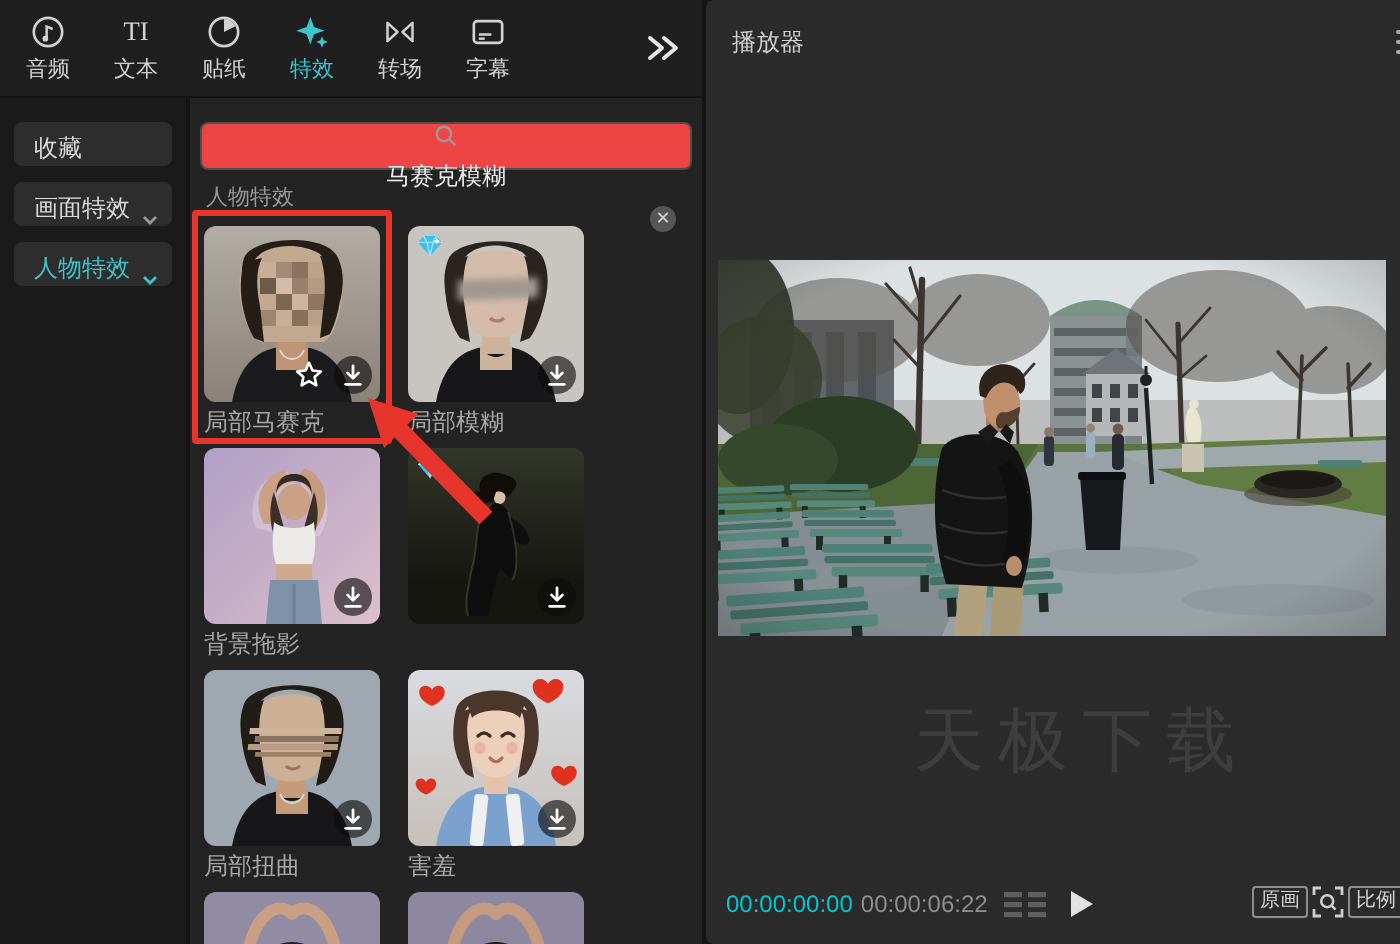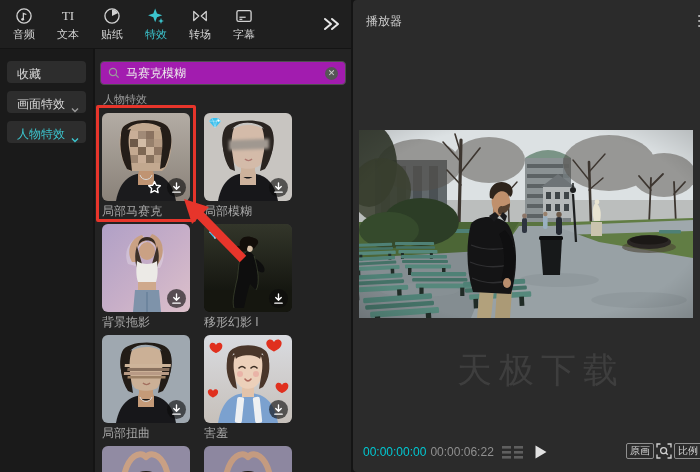--- a/index.html
+++ b/index.html
@@ -19,22 +19,22 @@
 
   .body-row{display:flex;height:423px;}
   .sidebar{width:95px;background:#1a1a1a;padding-top:12px;border-right:2px solid #141414;box-sizing:border-box;}
   .sb-btn{width:79px;height:22px;margin:0 auto 8px;background:#2d2d2d;border-radius:4px;
           display:flex;align-items:flex-end;padding:0 7px 0 10px;font-size:12px;color:#dadada;
           box-sizing:border-box;cursor:pointer;}
   .sb-btn .chev{margin-left:auto;display:flex;}
   .sb-btn.active{color:#3cc5ce;}
 
   .fx-panel{flex:1;background:#232323;padding:12px 5px 0;position:relative;overflow:hidden;box-sizing:border-box;}
-  .search-box{height:24px;border:1px solid #4e4e4e;border-radius:4px;background:#a21caf;
-              display:flex;align-items:center;padding:0 7px;gap:6px;box-sizing:border-box;cursor:text;}
+  .search-box{height:24px;border:1px solid #4e4e4e;border-radius:4px;background:#ef4444;
+              display:flex;align-items:center;padding:0 7px;gap:6px;box-sizing:border-box;cursor:text;flex-direction:column;}
   .search-text{font-size:12px;color:#ececec;}
   .clear-btn{margin-left:auto;width:13px;height:13px;border-radius:50%;background:#565656;color:#cfcfcf;
              font-size:9px;line-height:13px;text-align:center;cursor:pointer;}
   .fx-section-title{margin:8px 0 0 3px;font-size:11px;line-height:13px;color:#9a9a9a;}
   .fx-grid{margin:7px 0 0 2px;display:grid;grid-template-columns:88px 88px;column-gap:14px;row-gap:4px;}
   .fx-item{width:88px;cursor:pointer;}
   .fx-thumb{width:88px;height:88px;border-radius:6px;overflow:hidden;position:relative;background:#3a3a3a;}
   .fx-label{margin-top:2px;font-size:12px;line-height:17px;color:#a8a8a8;white-space:nowrap;}
   .dl-badge{position:absolute;right:4px;bottom:4px;width:19px;height:19px;border-radius:50%;
             background:rgba(12,12,12,.62);display:flex;align-items:center;justify-content:center;}
@@ -321,21 +321,20 @@
                   <path d="M10.5,1.8 L11,3 L12.2,3.5 L11,4 L10.5,5.2 L10,4 L8.8,3.5 L10,3 Z" fill="#fff"></path>
                 </svg>
             </span>
             <span class="dl-badge">
               <svg width="11" height="12" viewBox="0 0 12 13">
                   <path d="M6,1 V7.2 M3,4.8 L6,7.8 L9,4.8" fill="none" stroke="#fff" stroke-width="1.5" stroke-linecap="round" stroke-linejoin="round"></path>
                   <line x1="2" y1="11" x2="10" y2="11" stroke="#fff" stroke-width="1.5" stroke-linecap="round"></line>
                 </svg>
             </span>
           </div>
-          <div class="fx-label">移形幻影 I</div>
         </div>
 
         <div class="fx-item">
           <div class="fx-thumb">
             <svg width="88" height="88" viewBox="0 0 88 88">
               <rect width="88" height="88" fill="#9fa8b0"></rect>
               <path d="M14,88 C18,66 30,60 44,60 C58,60 70,66 74,88 Z" fill="#17171a"></path>
               <path d="M37,50 h14 v14 h-14 z M36,58 C38,68 50,68 52,58 L52,72 H36 Z" fill="#c49a78"></path>
               <path d="M27,20 C29,10 59,9 61,20 C64,30 62,44 56,52 C52,57 36,57 32,52 C26,44 24,30 27,20 Z" fill="#cbb096"></path>
               <path d="M20,17 C24,5 64,4 68,17 C71,25 70,34 67,42 C66,28 63,18 57,13 C47,8 35,9 29,15 C24,20 22,30 21,42 C18,34 17,25 20,17 Z" fill="#221c17"></path>

